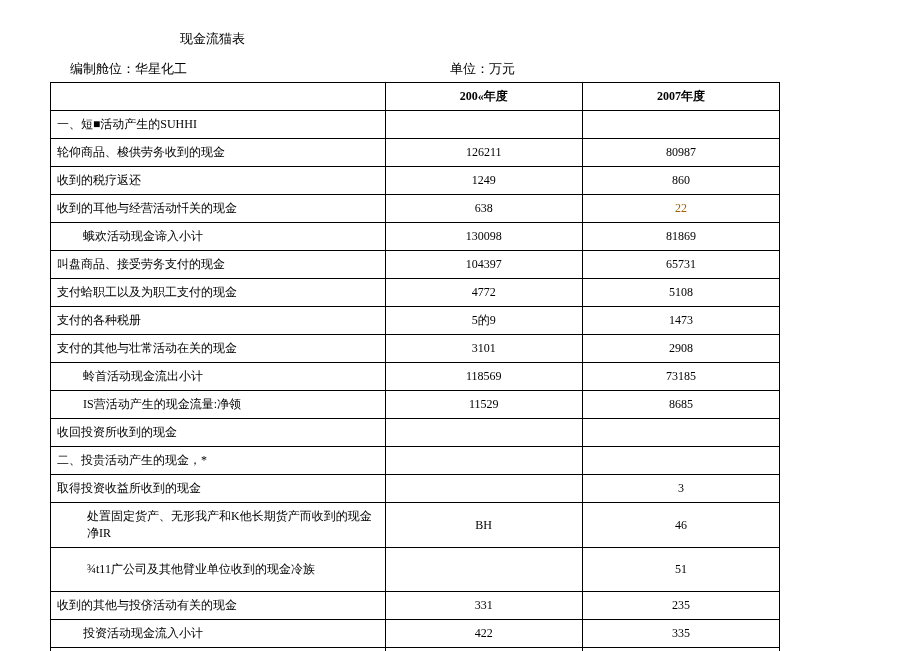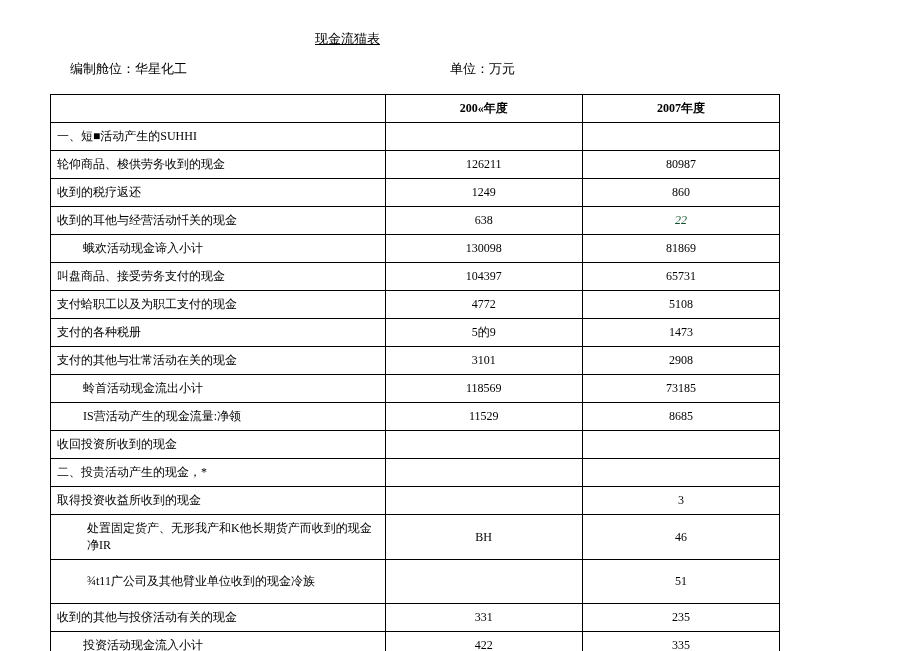--- a/index.html
+++ b/index.html
@@ -8,31 +8,30 @@
       box-sizing: border-box;
     }
     body {
       font-family: "SimSun", "宋体", serif;
       font-size: 12px;
       background: #ffffff;
       padding: 30px 50px;
       width: 920px;
     }
     .title {
-      text-align: right;
+      text-align: left;
       font-size: 13px;
       margin-bottom: 12px;
       margin-left: 130px;
       width: 200px;
-      text-decoration: underline;
     }
     .header-row {
       display: flex;
       font-size: 13px;
-      margin-bottom: 16px;
+      margin-bottom: 4px;
       padding-left: 20px;
     }
     .header-left {
       width: 380px;
     }
     .header-right {
       width: 300px;
     }
     table {
       border-collapse: collapse;
@@ -51,22 +50,21 @@
     }
     .col-val {
       width: 165px;
       text-align: center;
       margin-top: 20px;
     }
     .indent1 {
       padding-left: 32px;
     }
     .italic {
-      font-style: italic;
-      color: #14532d;
+      color: #a16207;
     }
     .double-h {
       height: 44px;
       padding-left: 36px;
     }
   </style>
 </head>
 <body>
 
 <div class="title">现金流猫表</div>

